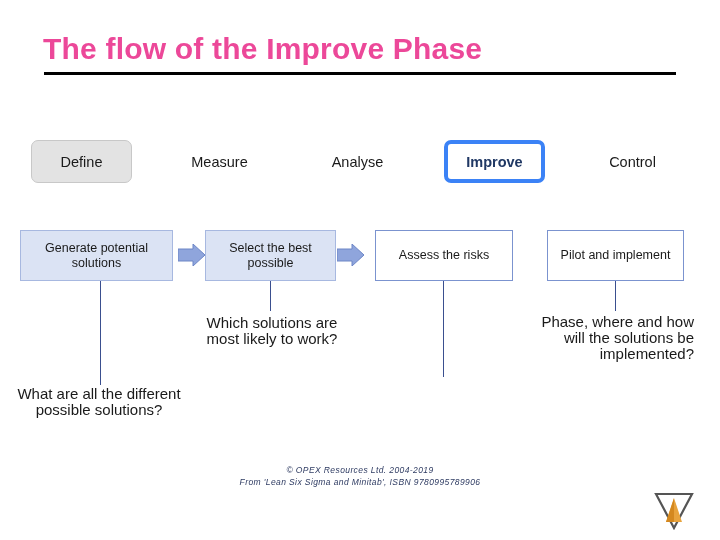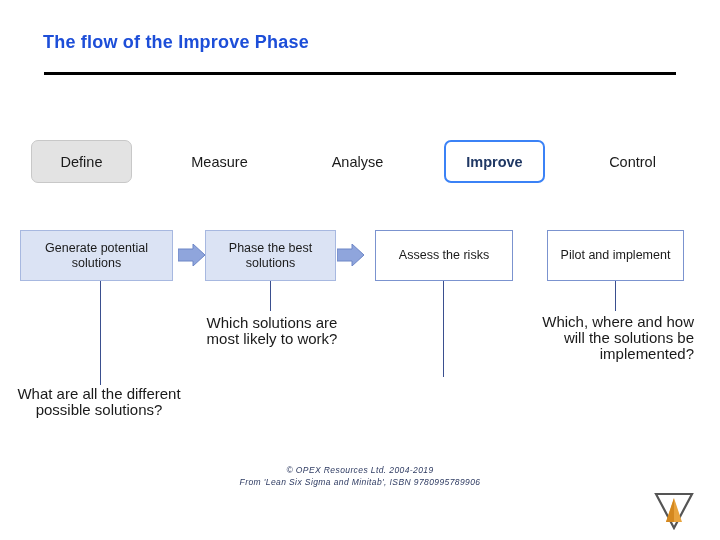--- a/index.html
+++ b/index.html
@@ -18,23 +18,23 @@
     position: absolute;
     left: 0; top: 0;
     width: 720px;
     height: 540px;
   }
   
   .title {
     position: absolute;
     left: 43px;
     top: 32px;
-    font-size: 18px;
+    font-size: 30px;
     font-weight: bold;
-    color: #1d4ed8;
+    color: #ec4899;
     letter-spacing: 0.2px;
   }
   .title-rule {
     position: absolute;
     left: 44px;
     top: 72px;
     width: 632px;
     height: 3px;
     background: #000000;
   }
@@ -55,21 +55,21 @@
   .phase.grey {
     background: #e3e3e3;
     border: 1px solid #c8c8c8;
   }
   .phase.plain {
     background: #ffffff;
     border: 1px solid #ffffff;
   }
   .phase.highlight {
     background: #ffffff;
-    border: 2px solid #3b82f6;
+    border: 4px solid #3b82f6;
     font-weight: bold;
     color: #203864;
   }
 
   .p0 { left: 31px;  width: 101px; }
   .p1 { left: 169px; width: 101px; }
   .p2 { left: 307px; width: 101px; }
   .p3 { left: 444px; width: 101px; }
   .p4 { left: 582px; width: 101px; }
 
@@ -192,21 +192,21 @@
     <span>Improve</span>
   </div>
   <div class="phase plain p4">
     <span>Control</span>
   </div>
 
   <div class="step filled s0">
     <span>Generate potential solutions</span>
   </div>
   <div class="step filled s1">
-    <span>Phase the best solutions</span>
+    <span>Select the best possible</span>
   </div>
   <div class="step outline s2">
     <span>Assess the risks</span>
   </div>
   <div class="step outline s3">
     <span>Pilot and implement</span>
   </div>
 
   <div class="arrow a0">
     <svg width="27" height="22" viewBox="0 0 27 22">
@@ -219,21 +219,21 @@
     </svg>
   </div>
 
   <div class="conn conn-v" style="left:100px; top:281px; height:104px;"></div>
   <div class="conn conn-v" style="left:270px; top:281px; height:30px;"></div>
   <div class="conn conn-v" style="left:443px; top:281px; height:96px;"></div>
   <div class="conn conn-v" style="left:615px; top:281px; height:30px;"></div>
 
   <div class="caption cap-solutions">What are all the different possible solutions?</div>
   <div class="caption cap-which">Which solutions are most likely to work?</div>
-  <div class="caption cap-when">Which, where and how will the solutions be implemented?</div>
+  <div class="caption cap-when">Phase, where and how will the solutions be implemented?</div>
 
   <div class="footer">
     <div>© OPEX Resources Ltd. 2004-2019</div>
     <div>From 'Lean Six Sigma and Minitab', ISBN 9780995789906</div>
   </div>
 
   <div class="logo">
     <svg width="44" height="38" viewBox="0 0 44 38">
       <polygon points="4,2 22,36 40,2" fill="none" stroke="#555555" stroke-width="2.2"></polygon>
       <polygon points="22,6 30,30 14,30" fill="#e8a33d"></polygon>

